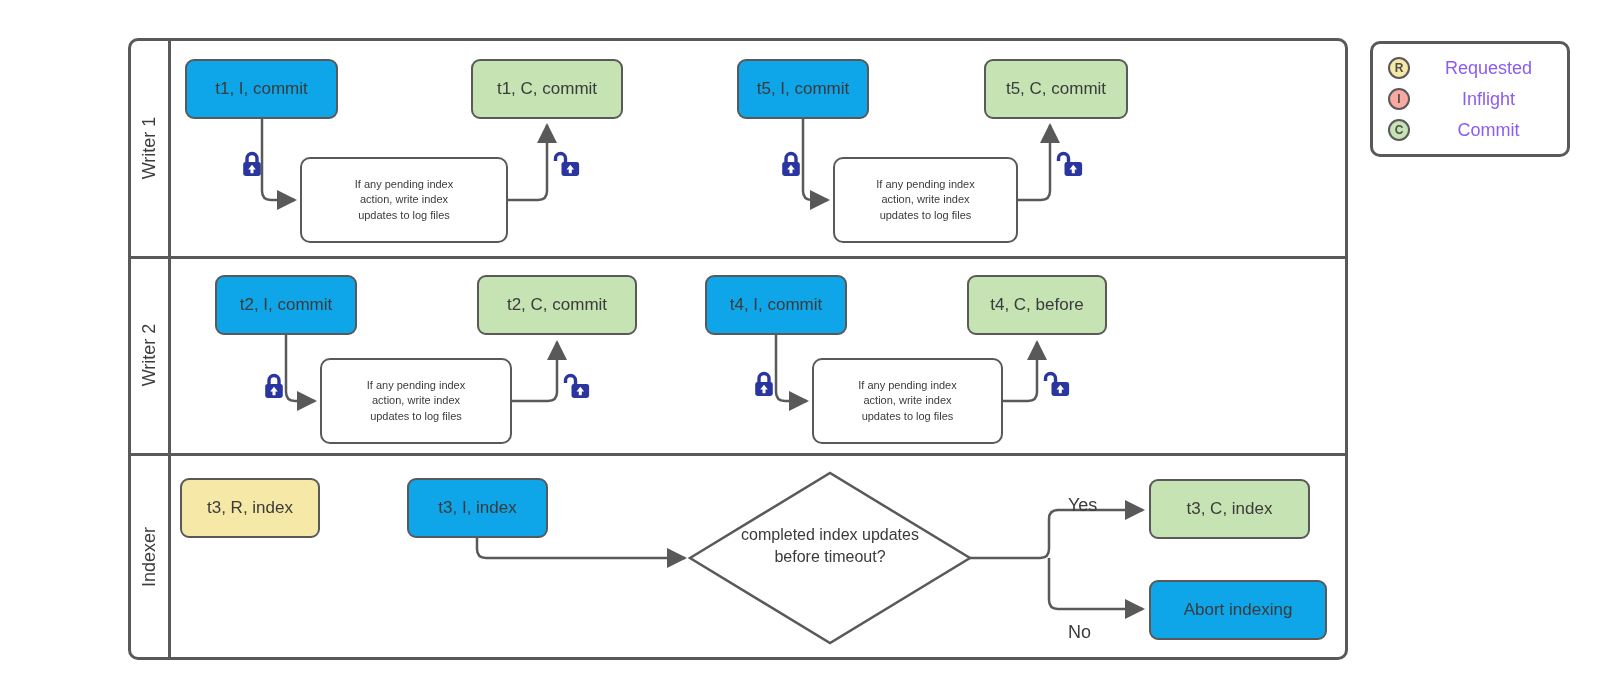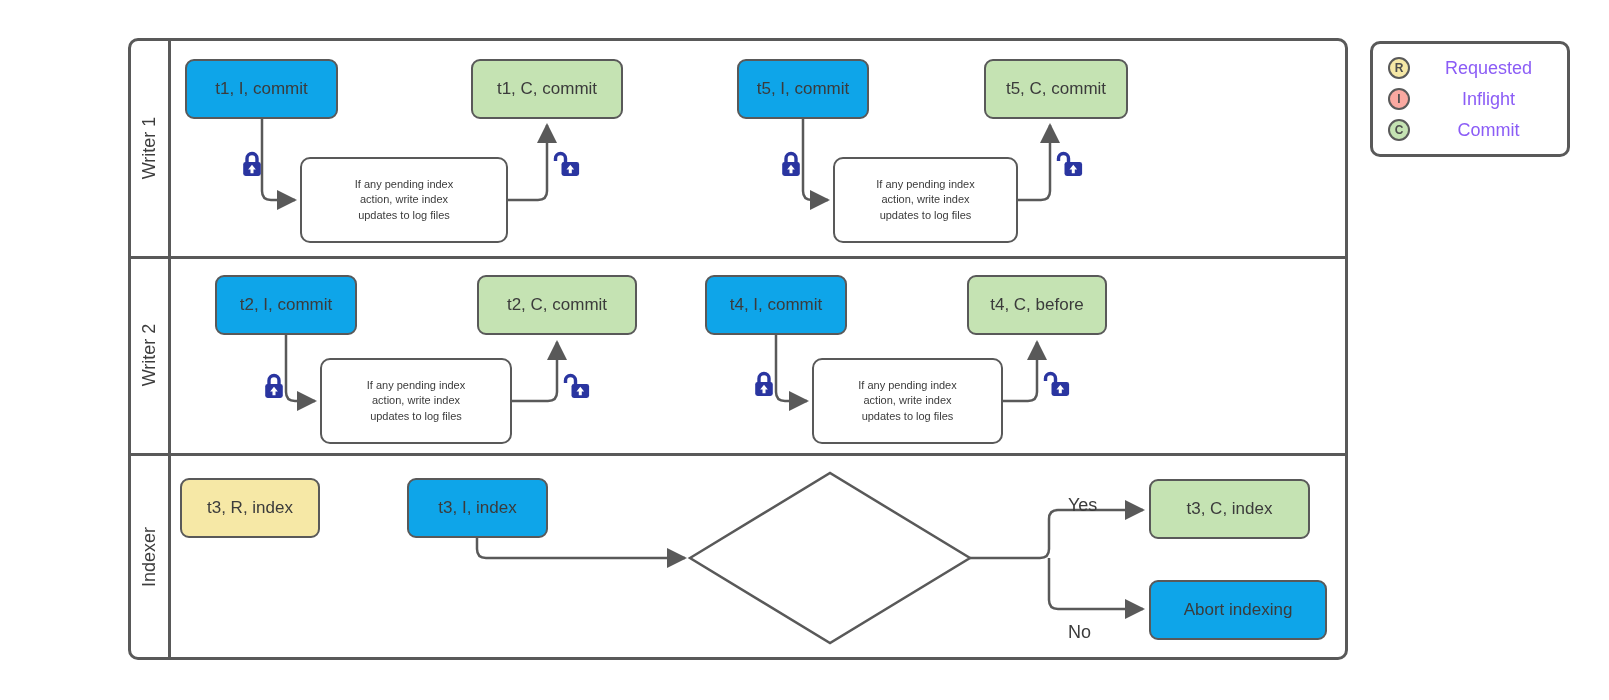--- a/index.html
+++ b/index.html
@@ -141,20 +141,22 @@
   <span>updates to log files</span>
 </div>
 
 <div class="abs node fill-requested" style="left:180px;top:478px;width:140px;height:60px;">
   <span>t3, R, index</span>
 </div>
 <div class="abs node fill-inflight" style="left:407px;top:478px;width:141px;height:60px;">
   <span>t3, I, index</span>
 </div>
 <div class="abs decision-text" style="left:705px;top:524px;width:250px;">
+  <span style="display:block">completed index updates</span>
+  <span style="display:block">before timeout?</span>
 </div>
 <div class="abs branch-label" style="left:1068px;top:483px;">Yes</div>
 <div class="abs branch-label" style="left:1068px;top:610px;">No</div>
 <div class="abs node fill-commit" style="left:1149px;top:479px;width:161px;height:60px;justify-content:center;">
   <span>t3, C, index</span>
 </div>
 <div class="abs node fill-inflight" style="left:1149px;top:580px;width:178px;height:60px;">
   <span>Abort indexing</span>
 </div>
 

